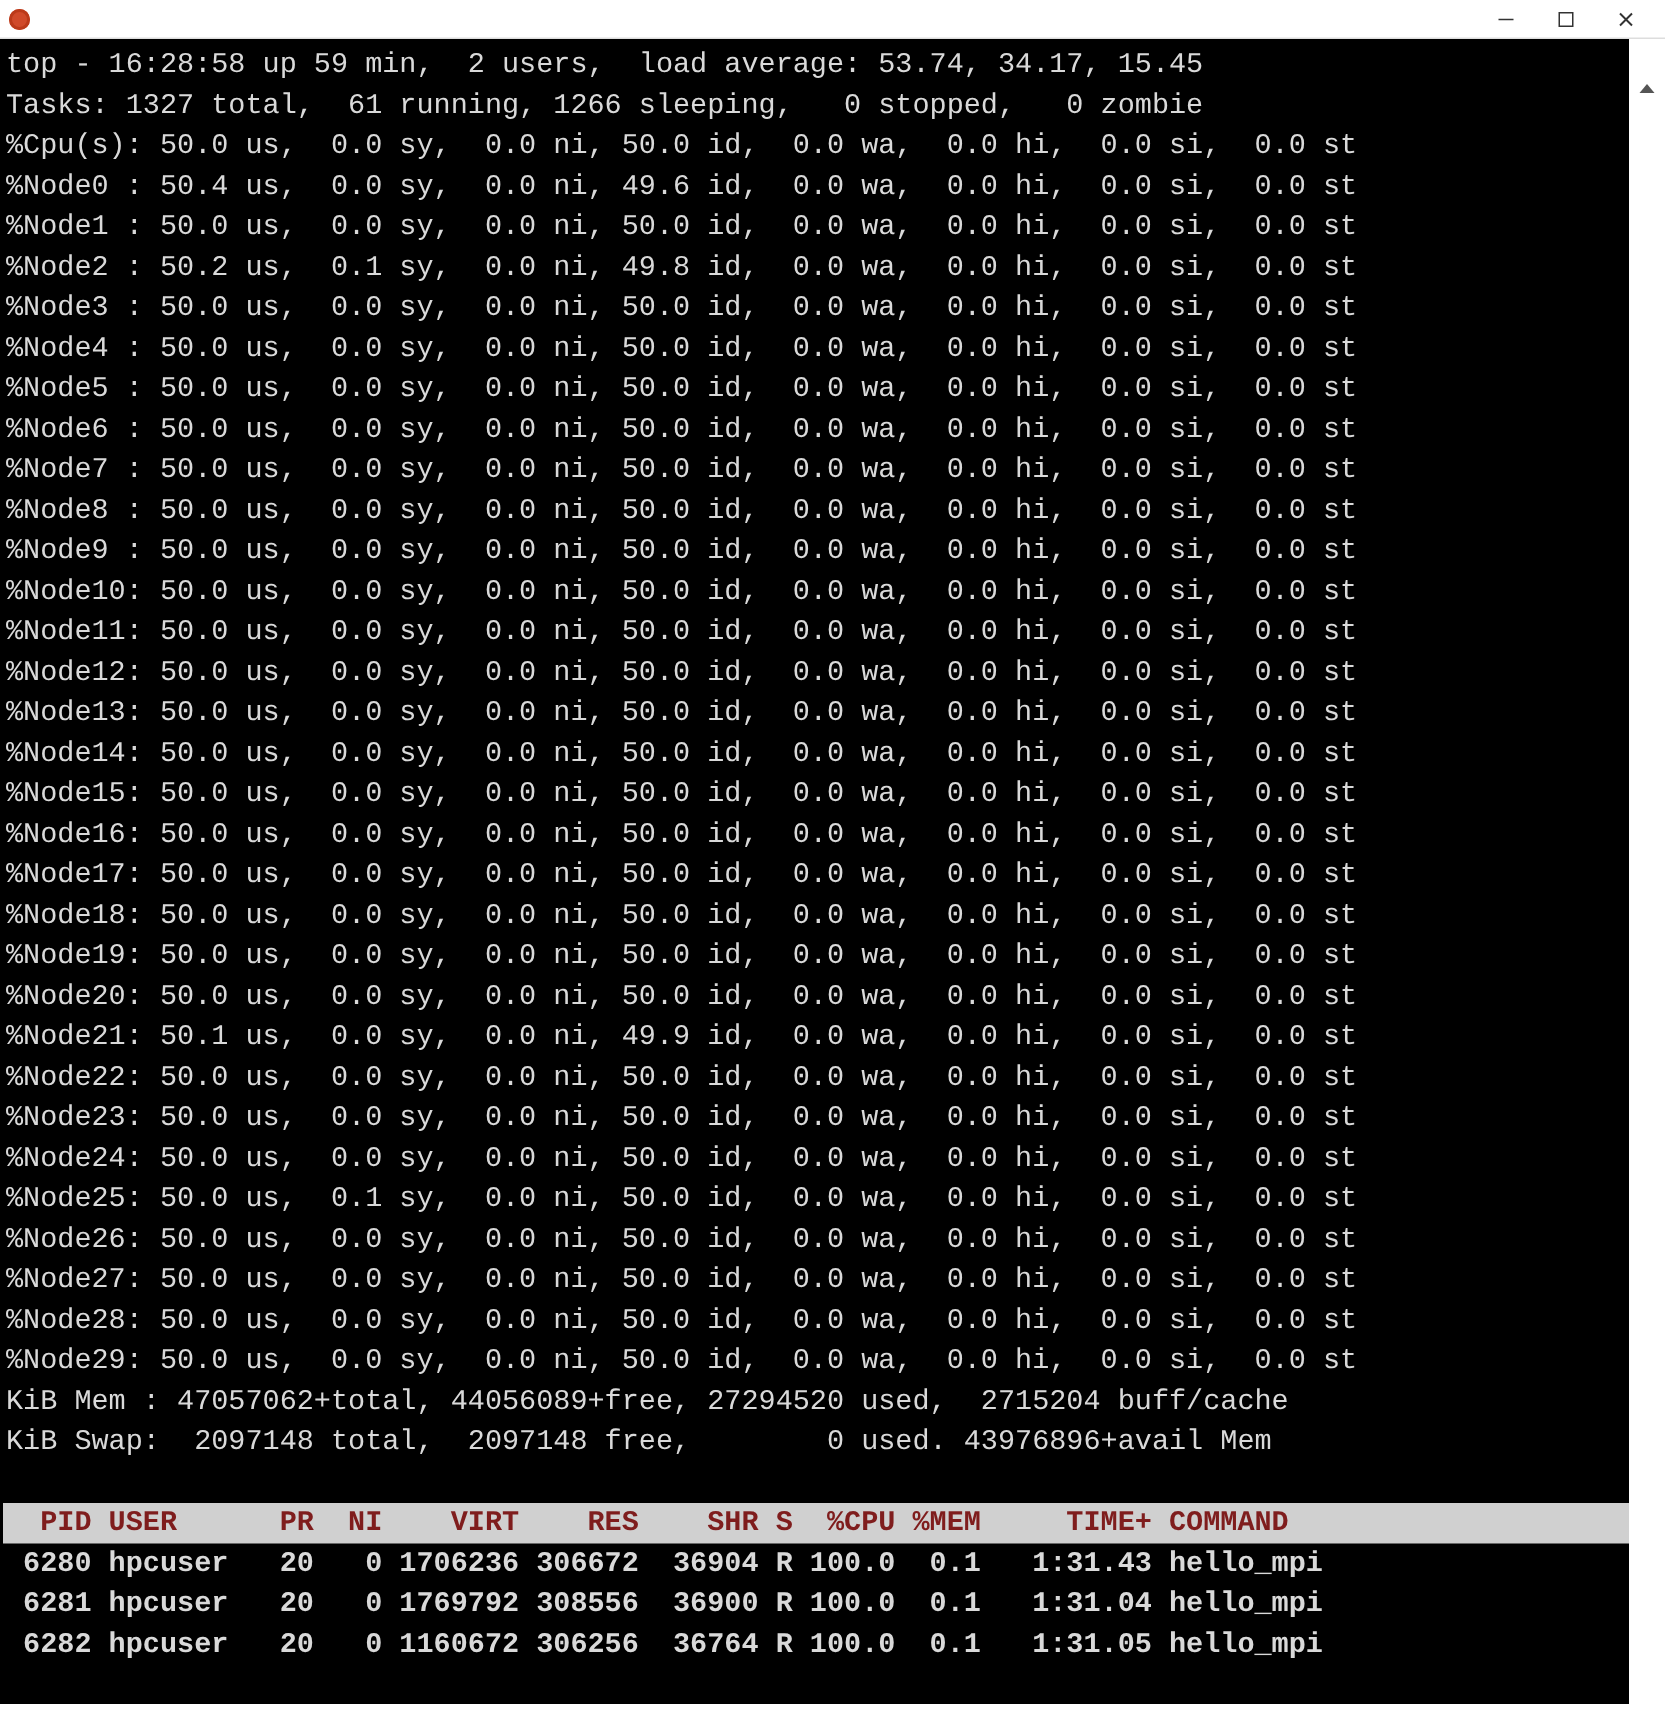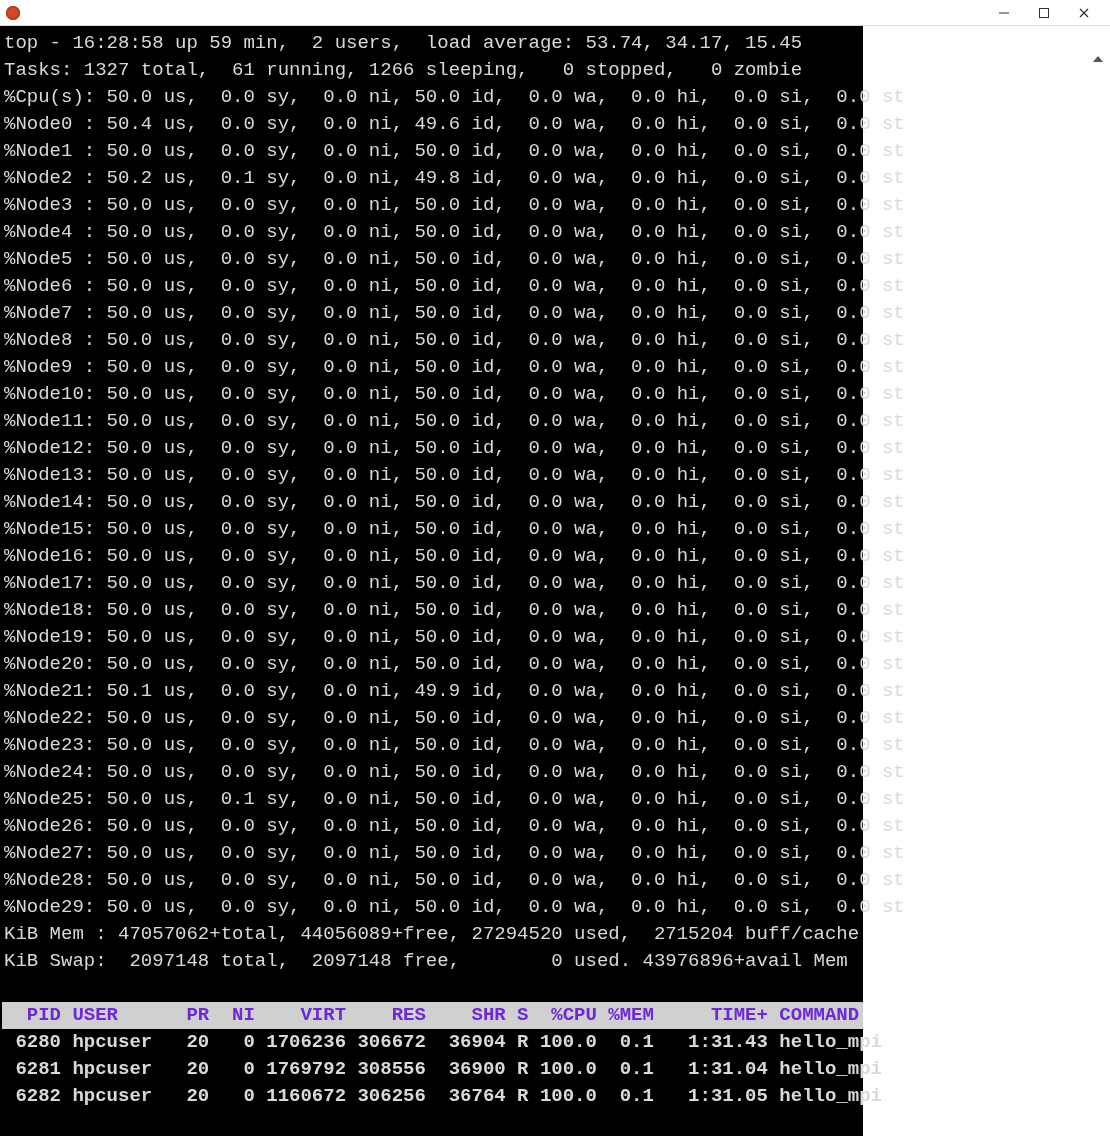--- a/index.html
+++ b/index.html
@@ -47,31 +47,31 @@
     height: 22px;
     display: flex;
     align-items: center;
     justify-content: center;
     cursor: default;
   }
   .win-btn svg { display:block; }
   .terminal {
     background: #000;
     color: #d9d9d9;
-    width: 863px;
+    width: 1086px;
     height: 1110px;
     box-sizing: border-box;
     padding: 4px 0 0 2px;
     white-space: pre;
     position: relative;
   }
   .line { padding-left: 2px; }
   .header-row {
     background: #d0d0d0;
-    color: #6d28d9;
+    color: #7f1d1d;
     font-weight: bold;
     padding-left: 2px;
   }
   .proc-row { padding-left: 2px; font-weight: bold; }
   .scroll-strip {
     position: absolute;
     right: 0;
     top: 26px;
     width: 24px;
     height: 1110px;

